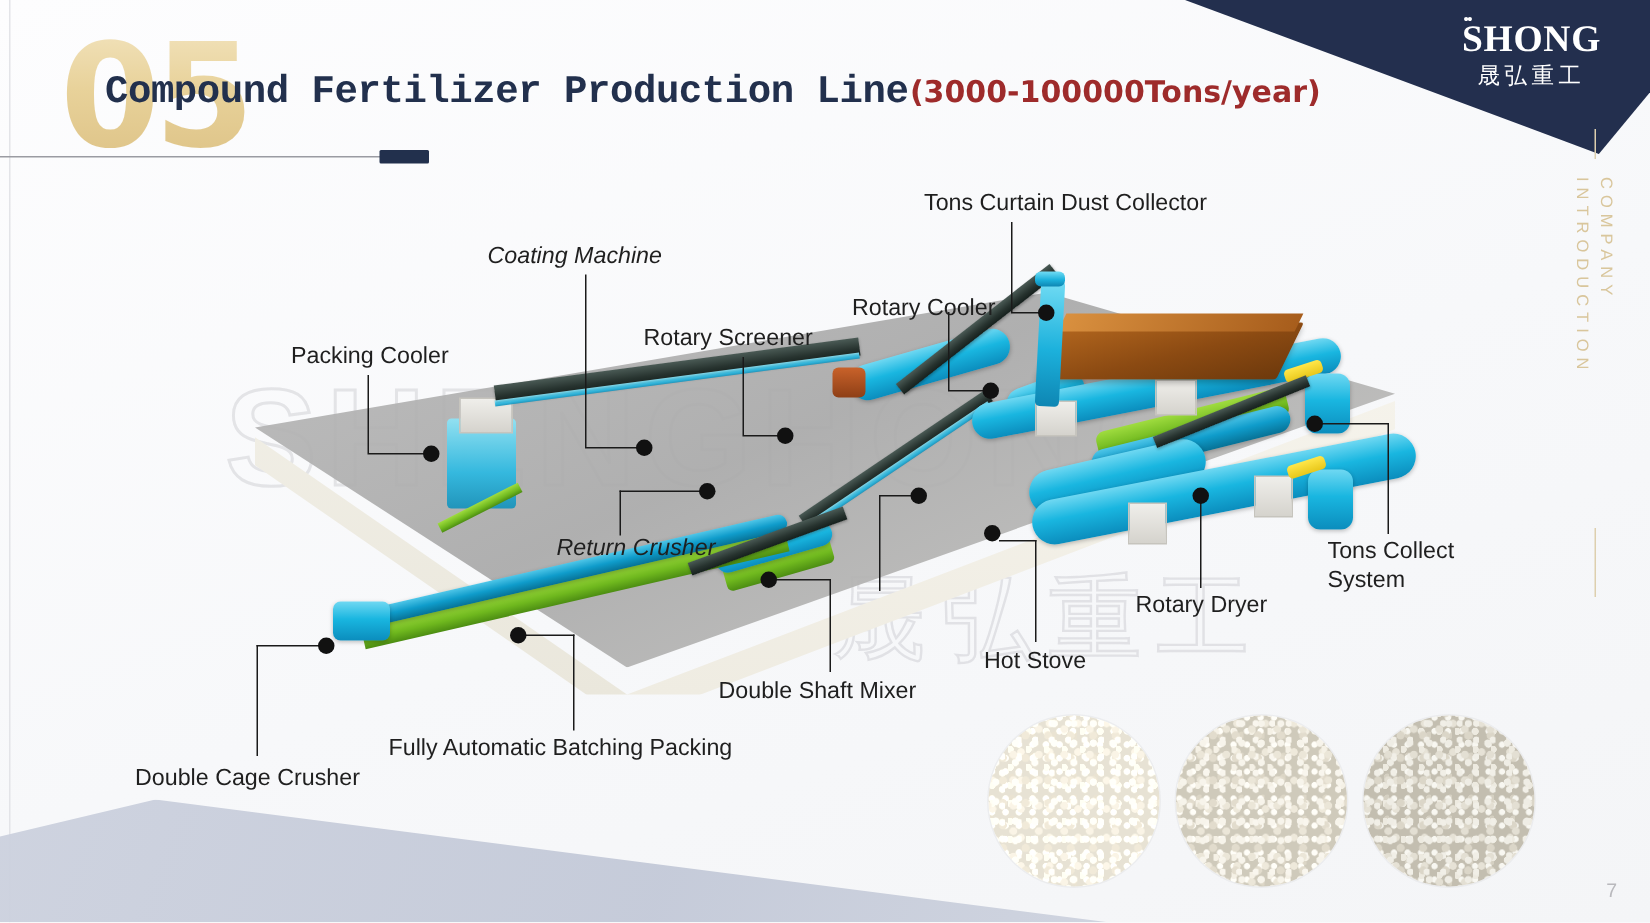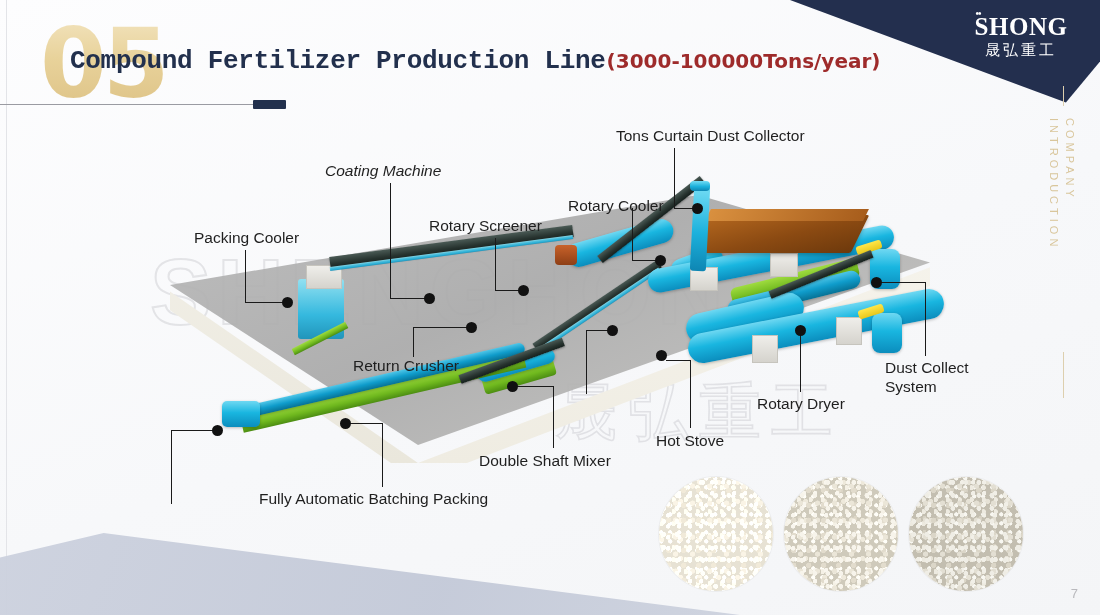--- a/index.html
+++ b/index.html
@@ -334,21 +334,21 @@
   <div class="label" style="left:568px;top:186px;margin-top:10px;">Rotary Cooler</div>
   <div class="lead v" style="left:632px;top:208px;height:52px;"></div>
   <div class="lead h" style="left:632px;top:260px;width:28px;"></div>
   <div class="dot" style="left:655px;top:255px;"></div>
 
   <div class="label" style="left:616px;top:126px;">Tons Curtain Dust Collector</div>
   <div class="lead v" style="left:674px;top:148px;height:60px;"></div>
   <div class="lead h" style="left:674px;top:208px;width:24px;"></div>
   <div class="dot" style="left:692px;top:203px;"></div>
 
-  <div class="label" style="left:353px;top:356px;">Return Crusher</div>
+  <div class="label" style="left:371px;top:356px;font-style:italic;">Return Crusher</div>
   <div class="lead v" style="left:413px;top:327px;height:30px;"></div>
   <div class="lead h" style="left:413px;top:327px;width:58px;"></div>
   <div class="dot" style="left:466px;top:322px;"></div>
 
   <div class="lead v" style="left:586px;top:330px;height:64px;"></div>
   <div class="lead h" style="left:586px;top:330px;width:26px;"></div>
   <div class="dot" style="left:607px;top:325px;"></div>
 
   <div class="label" style="left:479px;top:451px;">Double Shaft Mixer</div>
   <div class="lead v" style="left:553px;top:386px;height:62px;"></div>
@@ -358,30 +358,31 @@
   <div class="label" style="left:656px;top:431px;">Hot Stove</div>
   <div class="lead v" style="left:690px;top:360px;height:68px;"></div>
   <div class="lead h" style="left:666px;top:360px;width:25px;"></div>
   <div class="dot" style="left:656px;top:350px;"></div>
 
   <div class="label" style="left:757px;top:394px;">Rotary Dryer</div>
   <div class="lead v" style="left:800px;top:330px;height:62px;"></div>
   <div class="lead h" style="left:800px;top:330px;width:0px;"></div>
   <div class="dot" style="left:795px;top:325px;"></div>
 
-  <div class="label two" style="left:885px;top:358px;width:96px;">Dust Collect System</div>
+  <div class="label two" style="left:885px;top:358px;width:96px;">Tons Collect System</div>
   <div class="lead v" style="left:925px;top:282px;height:74px;"></div>
   <div class="lead h" style="left:880px;top:282px;width:46px;"></div>
   <div class="dot" style="left:871px;top:277px;"></div>
 
   <div class="label" style="left:259px;top:489px;">Fully Automatic Batching Packing</div>
   <div class="lead v" style="left:382px;top:423px;height:64px;"></div>
   <div class="lead h" style="left:349px;top:423px;width:34px;"></div>
   <div class="dot" style="left:340px;top:418px;"></div>
 
+  <div class="label" style="left:90px;top:509px;">Double Cage Crusher</div>
   <div class="lead v" style="left:171px;top:430px;height:74px;"></div>
   <div class="lead h" style="left:171px;top:430px;width:46px;"></div>
   <div class="dot" style="left:212px;top:425px;"></div>
 
   <div class="prod p1" style="left:659px;top:477px;width:114px;height:114px;">
     <div class="grain"></div>
   </div>
   <div class="prod p2" style="left:784px;top:477px;width:114px;height:114px;">
     <div class="grain"></div>
   </div>

